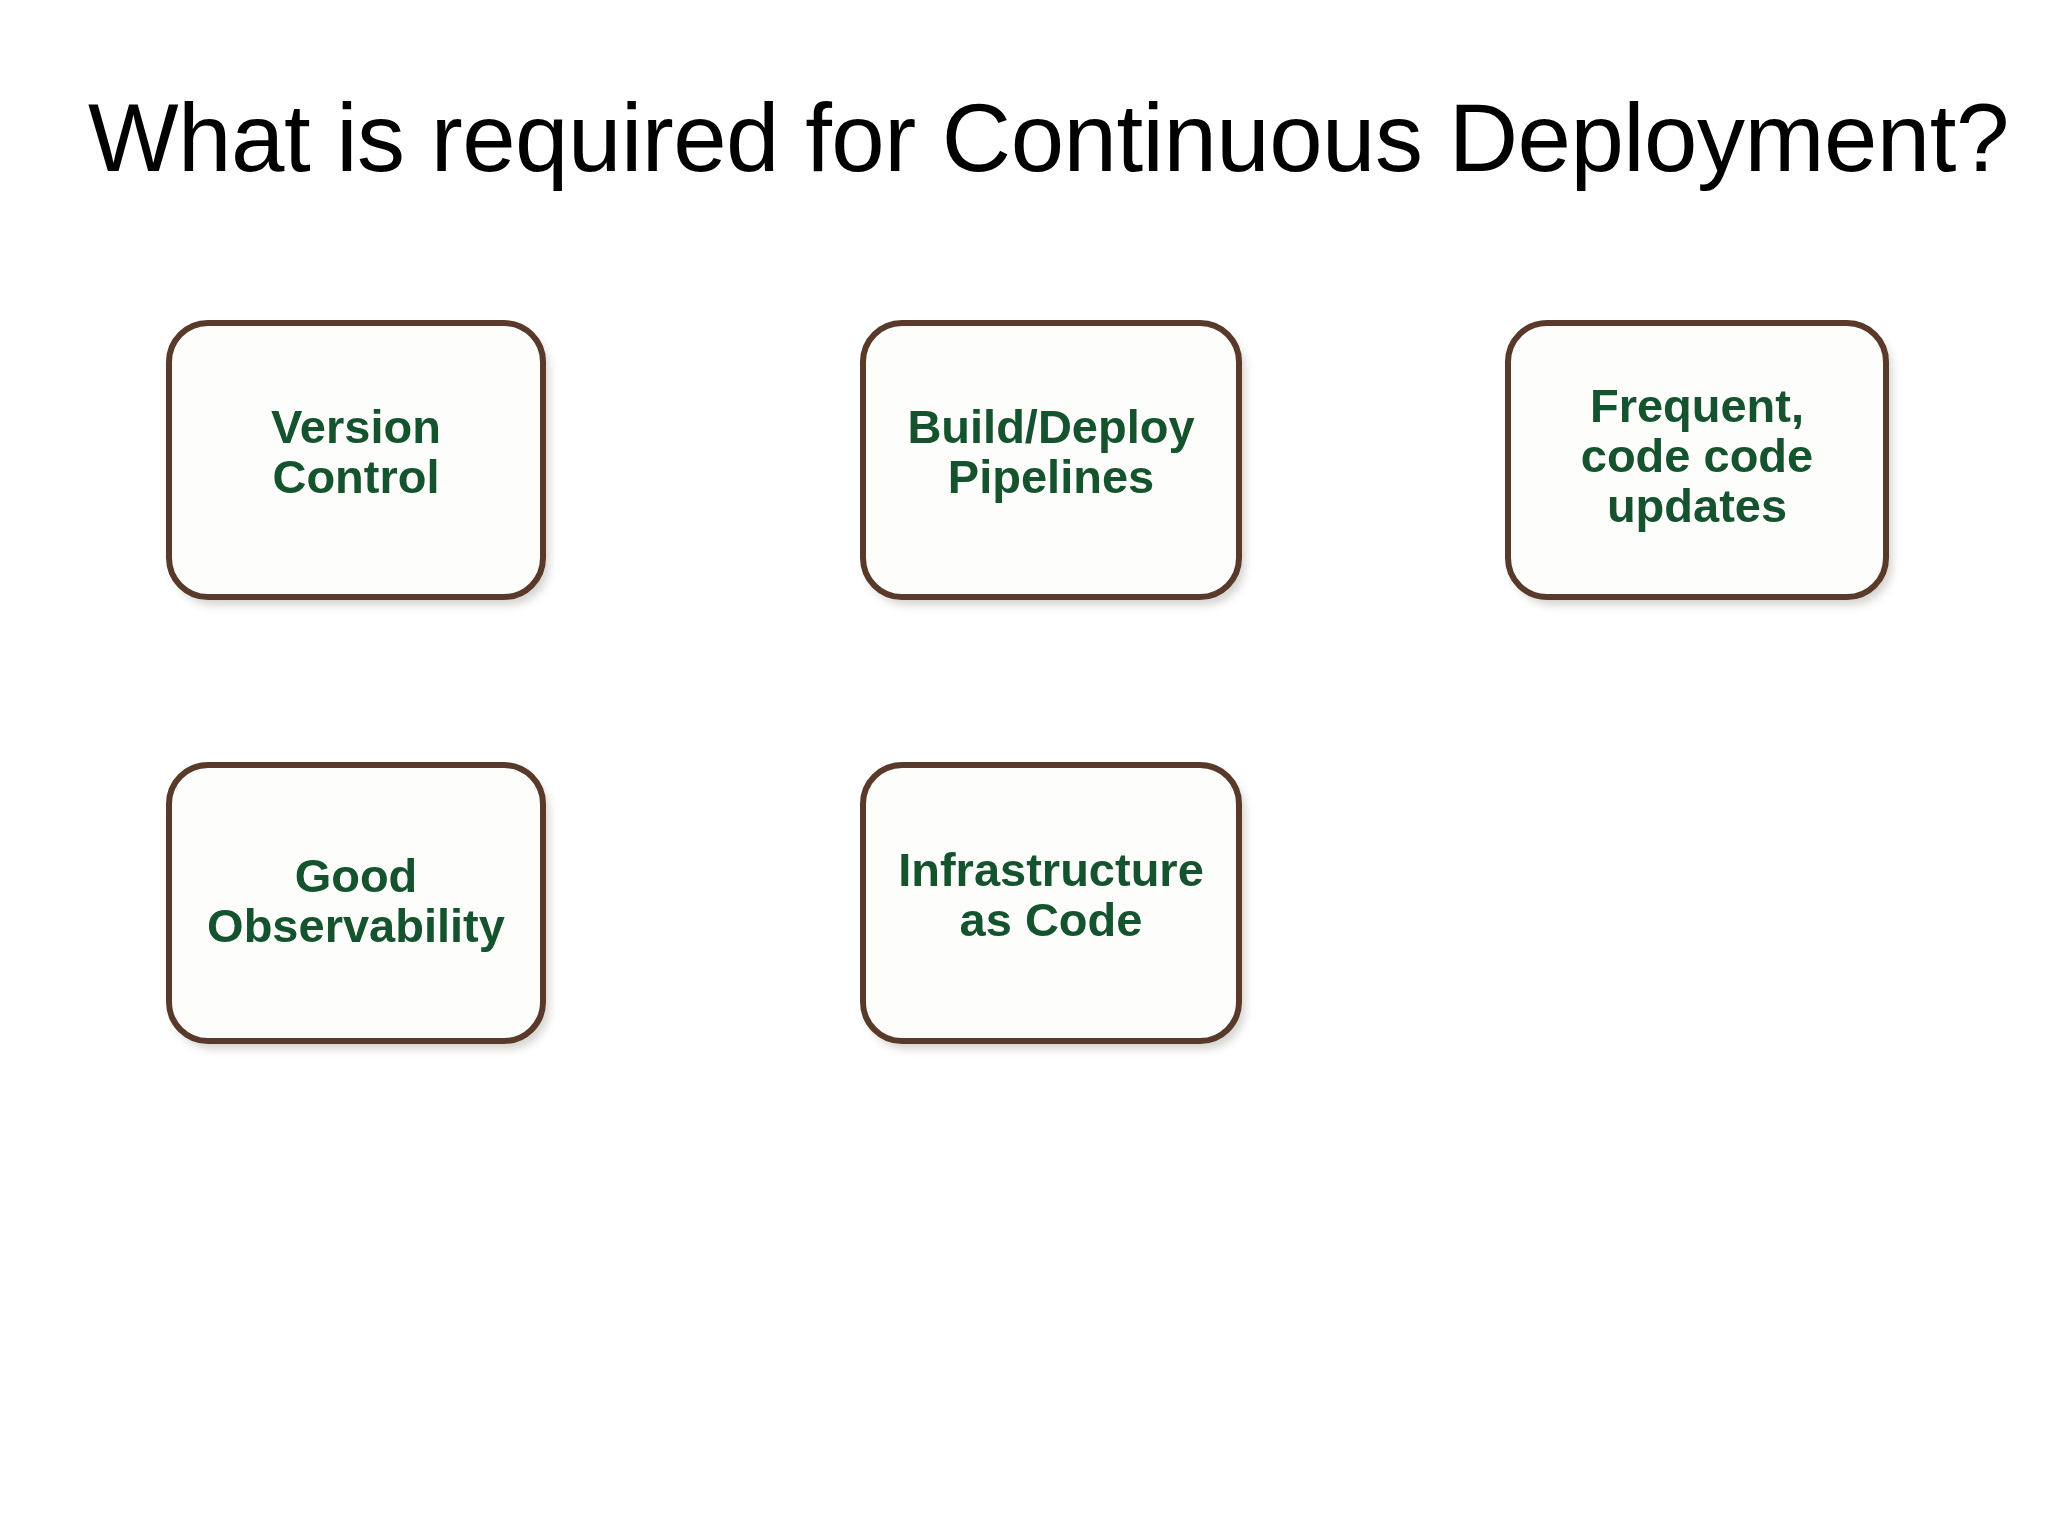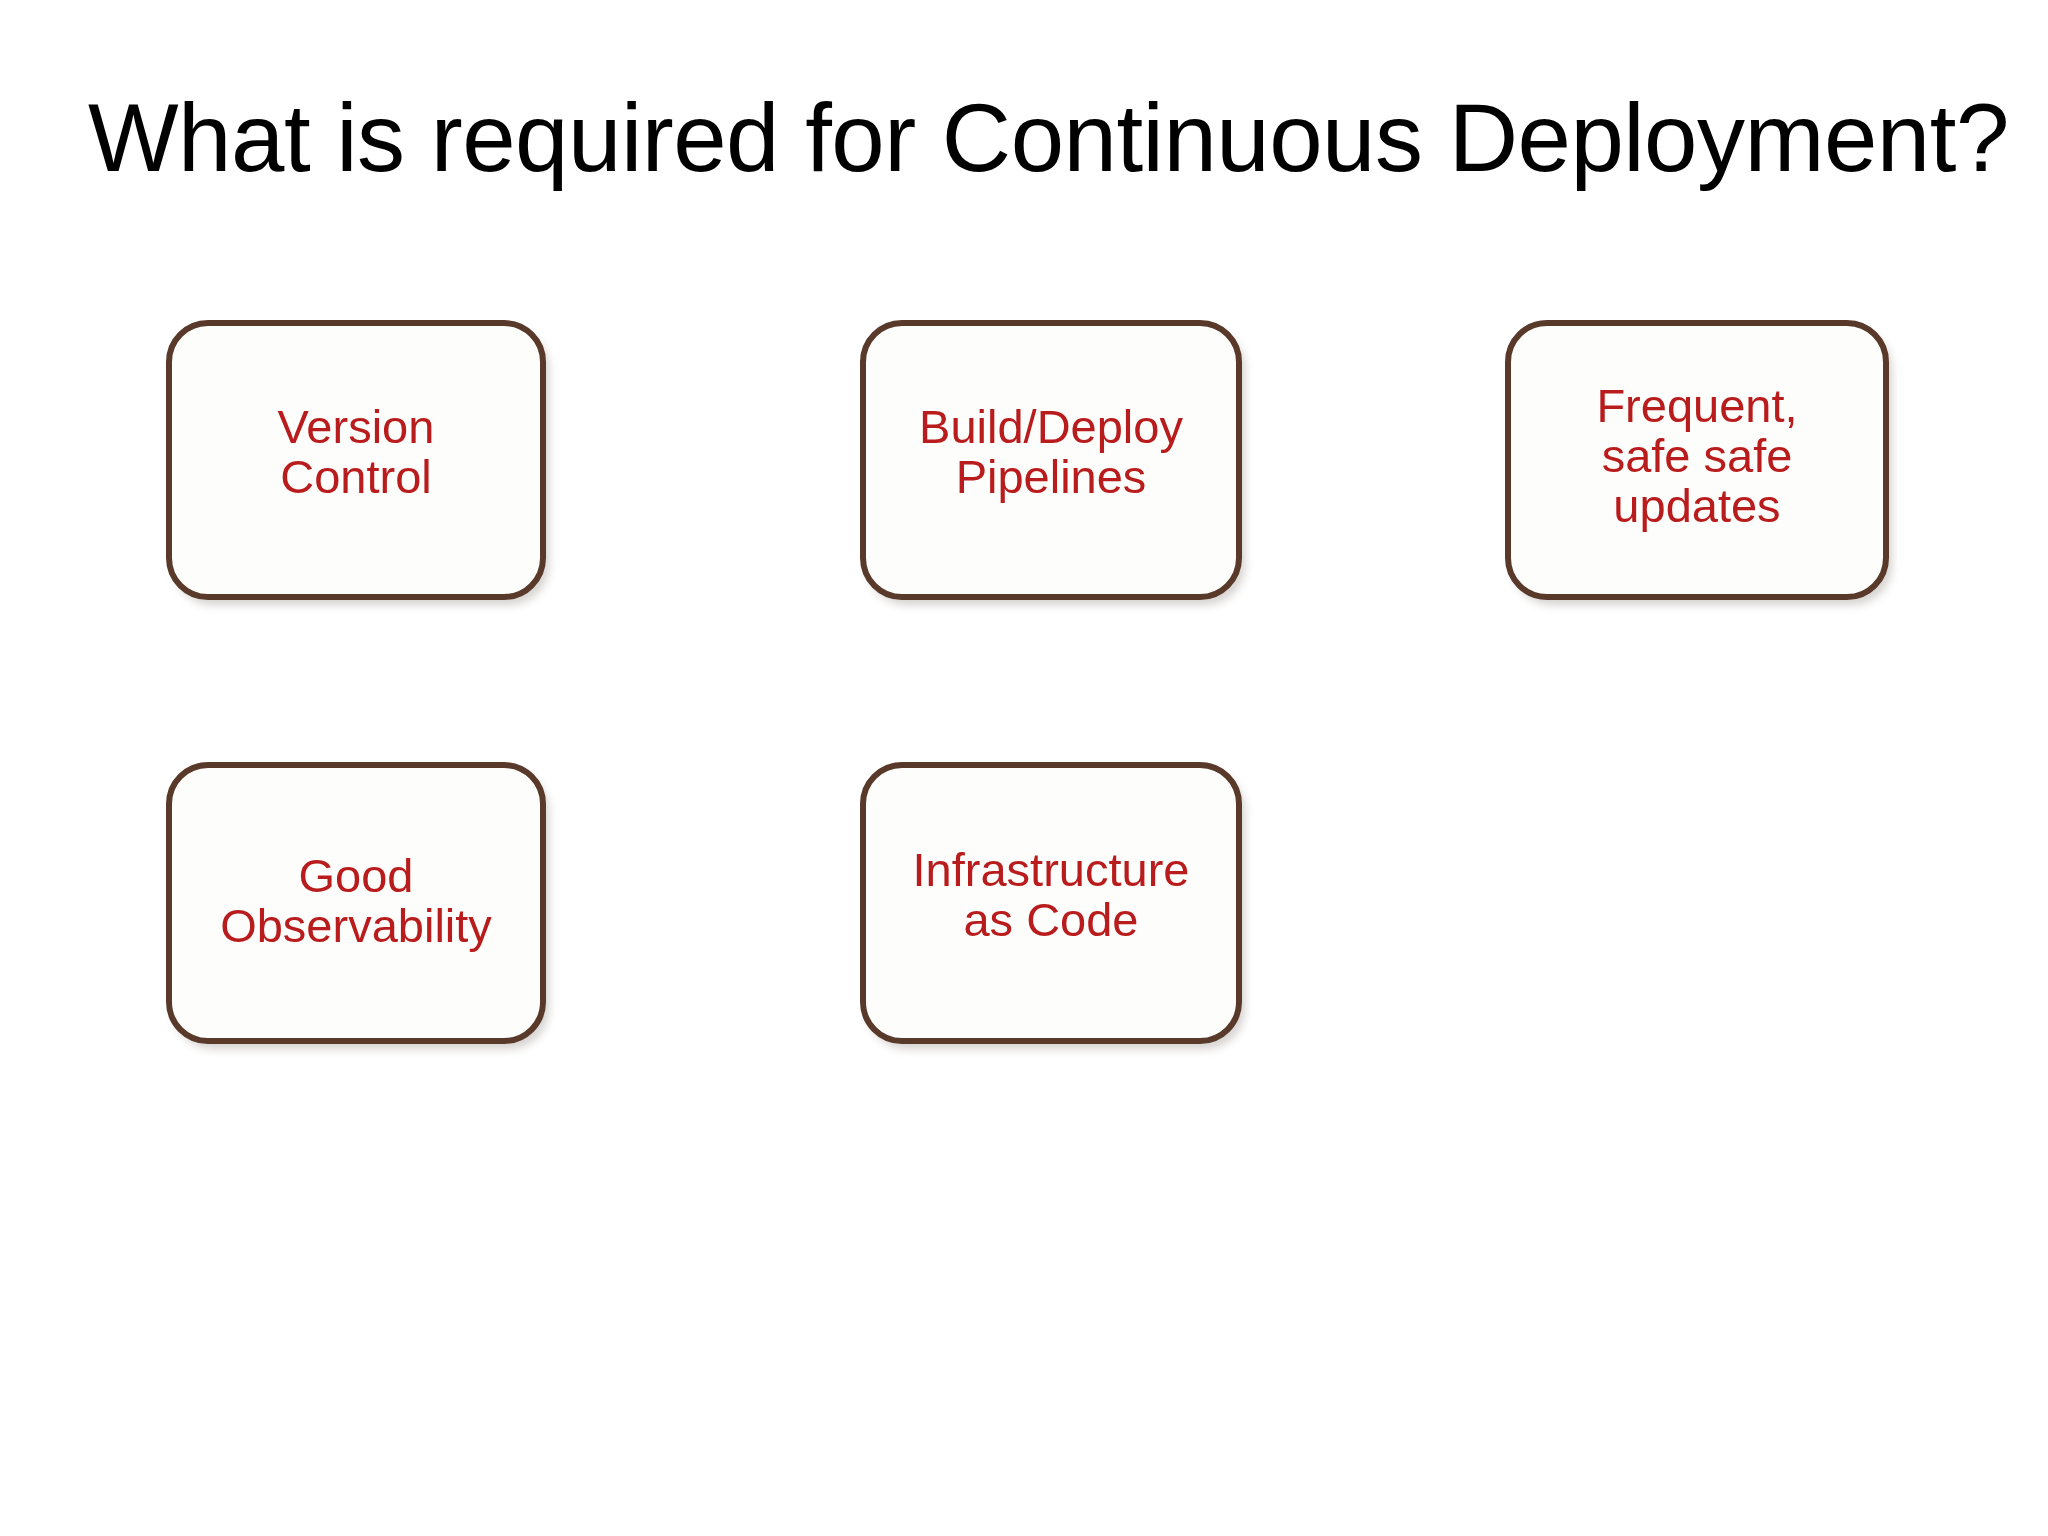--- a/index.html
+++ b/index.html
@@ -41,24 +41,24 @@
     border: 6px solid #58392a;
     border-radius: 42px;
     display: flex;
     align-items: center;
     justify-content: center;
     text-align: center;
     box-shadow: 5px 7px 9px -2px rgba(120, 110, 100, 0.30);
   }
   .concept-box .label {
     font-family: "Liberation Sans", sans-serif;
-    font-weight: 400;
+    font-weight: 700;
     font-size: 47px;
     line-height: 1.06;
-    color: #b91c1c;
+    color: #14532d;
     padding: 0 14px;
     white-space: pre-line;
   }
 
   
   .col-1 { left: 166px;  width: 380px; }
   .col-2 { left: 860px;  width: 382px; }
   .col-3 { left: 1505px; width: 384px; }
 
   
@@ -85,21 +85,21 @@
 Control</span>
   </div>
 
   <div class="concept-box col-2 row-1" id="box-build-deploy">
     <span class="label">Build/Deploy
 Pipelines</span>
   </div>
 
   <div class="concept-box col-3 row-1" id="box-frequent-updates">
     <span class="label">Frequent,
-safe safe
+code code
 updates</span>
   </div>
 
   <div class="concept-box col-1 row-2" id="box-good-observability">
     <span class="label">Good
 Observability</span>
   </div>
 
   <div class="concept-box col-2 row-2" id="box-infra-as-code">
     <span class="label">Infrastructure

